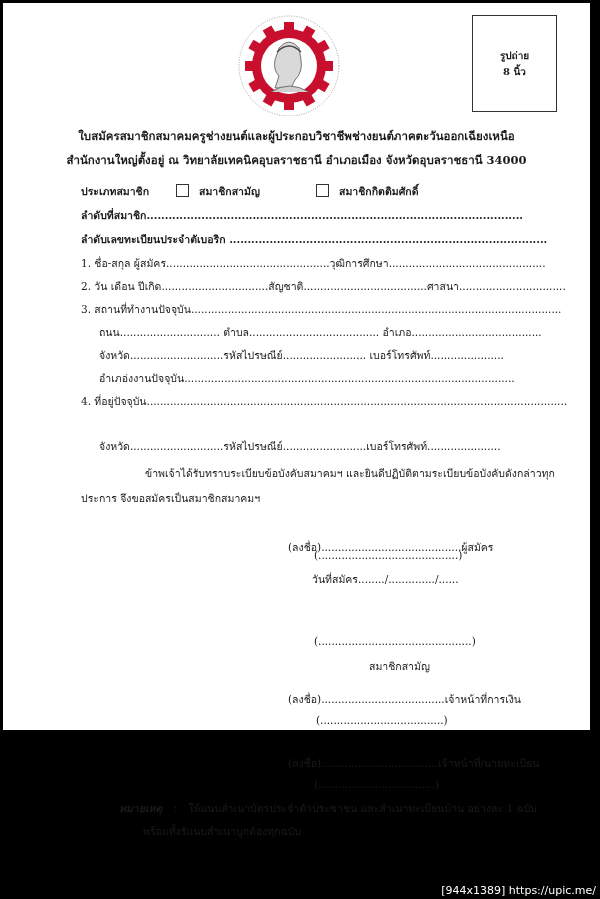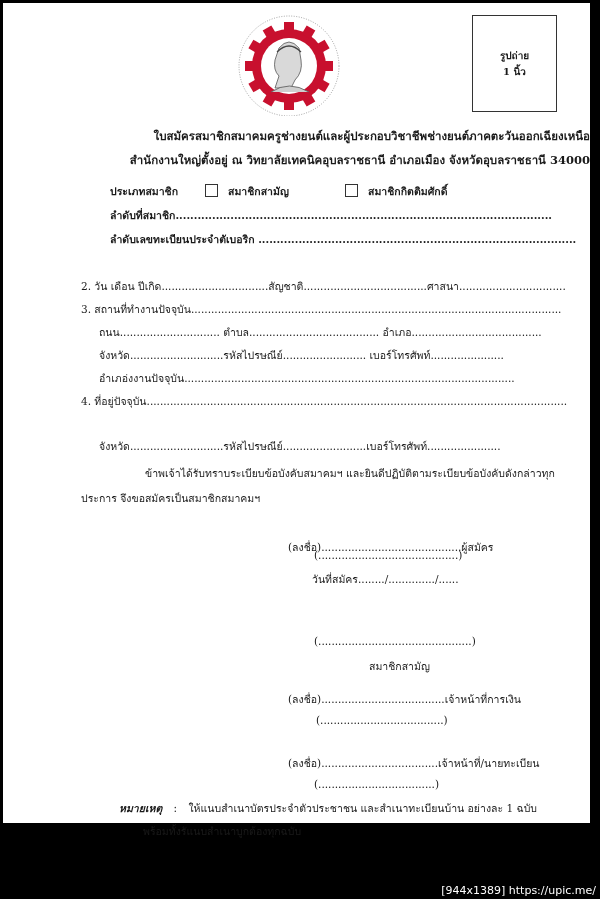--- a/index.html
+++ b/index.html
@@ -1,32 +1,32 @@
 <!DOCTYPE html>
 <html><head>
 <meta charset="utf-8">
 <style>
   html, body { margin:0; padding:0; }
   body {
     width:600px; height:899px; background:#000; position:relative; overflow:hidden;
     font-family:"DejaVu Serif", "Liberation Serif", serif; color:#1a1a1a;
   }
   .page {
-    position:absolute; left:3px; top:3px; width:587px; height:820px; background:#fff;
+    position:absolute; left:3px; top:3px; width:587px; height:727px; background:#fff;
   }
   .abs { position:absolute; white-space:nowrap; }
   .logo { position:absolute; left:227px; top:9px; width:118px; height:104px; }
   .photo-box {
     position:absolute; left:469px; top:12px; width:85px; height:97px;
     border:1px solid #333; box-sizing:border-box;
     display:flex; flex-direction:column; align-items:center; justify-content:center;
     font-size:10px; font-weight:bold; line-height:16px;
   }
-  .title { font-size:11.5px; font-weight:bold; text-align:right; width:587px; left:0; }
-  .bold { font-weight:bold;margin-left:29px; }
+  .title { font-size:11.5px; font-weight:bold; text-align:center; width:587px; left:0; }
+  .bold { font-weight:bold; }
   .row { font-size:10.5px; }
   .cb { display:inline-block; width:11px; height:11px; border:1px solid #333; vertical-align:-2px; margin-right:10px; }
   .note-label { font-weight:bold; font-style:italic; }
   .footer {
     position:absolute; right:4px; bottom:2px; color:#fff;
     font-family:"DejaVu Sans", sans-serif; font-size:11px;
   }
 </style>
 </head>
 <body>
@@ -56,36 +56,37 @@
       <circle r="28" fill="#fff"></circle>
 
       <path d="M-10,-18 Q0,-30 10,-18 L12,-6 Q14,6 6,14 L2,22 L-14,22 L-10,10 Q-16,4 -14,-6 Z" fill="#d9d9d9" stroke="#555" stroke-width="0.8"></path>
       <path d="M-12,-14 Q0,-26 12,-14" fill="none" stroke="#444" stroke-width="1.2"></path>
       <path d="M-18,26 Q0,14 20,26" fill="#cfcfcf" stroke="#555" stroke-width="0.8"></path>
     </g>
   </svg>
 
   <div class="photo-box">
     <span>รูปถ่าย</span>
-    <span>1  นิ้ว</span>
+    <span>8  นิ้ว</span>
   </div>
 
   <div class="abs title" style="top:124px;">ใบสมัครสมาชิกสมาคมครูช่างยนต์และผู้ประกอบวิชาชีพช่างยนต์ภาคตะวันออกเฉียงเหนือ</div>
   <div class="abs title" style="top:148px;">สำนักงานใหญ่ตั้งอยู่ ณ วิทยาลัยเทคนิคอุบลราชธานี อำเภอเมือง จังหวัดอุบลราชธานี  34000</div>
 
   <div class="abs row bold" style="left:78px; top:180px;">ประเภทสมาชิก</div>
   <div class="abs row bold" style="left:173px; top:180px;">
     <span class="cb"></span><span>สมาชิกสามัญ</span>
   </div>
   <div class="abs row bold" style="left:313px; top:180px;">
     <span class="cb"></span><span>สมาชิกกิตติมศักดิ์</span>
   </div>
   <div class="abs row bold" style="left:78px; top:204px;">ลำดับที่สมาชิก.......................................................................................................</div>
   <div class="abs row bold" style="left:78px; top:228px;">ลำดับเลขทะเบียนประจำตัเบอริก .......................................................................................</div>
 
+  <div class="abs row" style="left:78px; top:252px;">1.  ชื่อ-สกุล ผู้สมัคร.................................................วุฒิการศึกษา...............................................</div>
   <div class="abs row" style="left:78px; top:275px;">2.  วัน เดือน ปีเกิด................................สัญชาติ.....................................ศาสนา................................</div>
   <div class="abs row" style="left:78px; top:298px;">3.  สถานที่ทำงานปัจจุบัน...............................................................................................................</div>
   <div class="abs row" style="left:96px; top:321px;">ถนน.............................. ตำบล....................................... อำเภอ.......................................</div>
   <div class="abs row" style="left:96px; top:344px;">จังหวัด............................รหัสไปรษณีย์......................... เบอร์โทรศัพท์......................</div>
   <div class="abs row" style="left:96px; top:367px;">อำเภอ่งงานปัจจุบัน...................................................................................................</div>
   <div class="abs row" style="left:78px; top:390px;">4.  ที่อยู่ปัจจุบัน..............................................................................................................................</div>
   <div class="abs row" style="left:96px; top:435px;">จังหวัด............................รหัสไปรษณีย์.........................เบอร์โทรศัพท์......................</div>
 
   <div class="abs row" style="left:129px; top:462px;margin-left:13px;">ข้าพเจ้าได้รับทราบระเบียบข้อบังคับสมาคมฯ และยินดีปฏิบัติตามระเบียบข้อบังคับดังกล่าวทุก</div>
   <div class="abs row" style="left:78px; top:487px;">ประการ  จึงขอสมัครเป็นสมาชิกสมาคมฯ</div>

